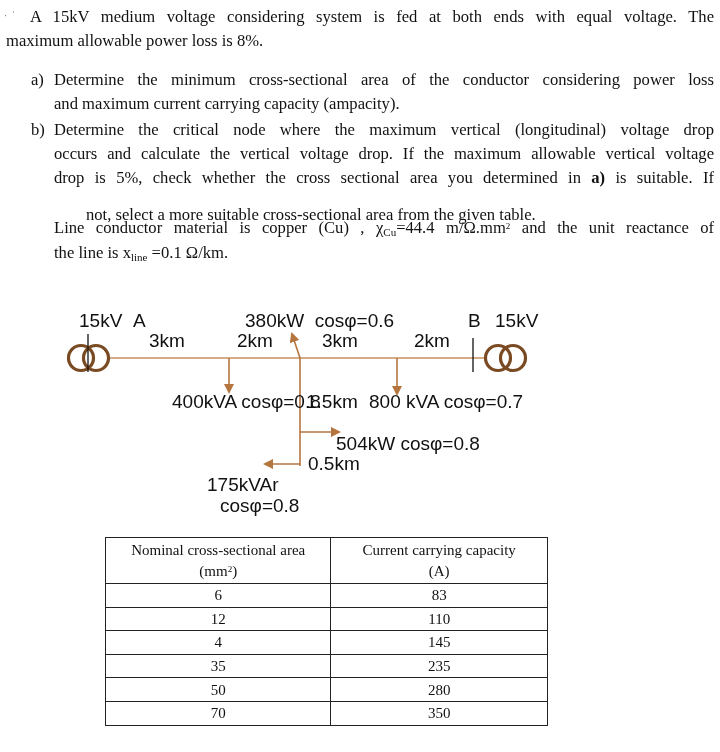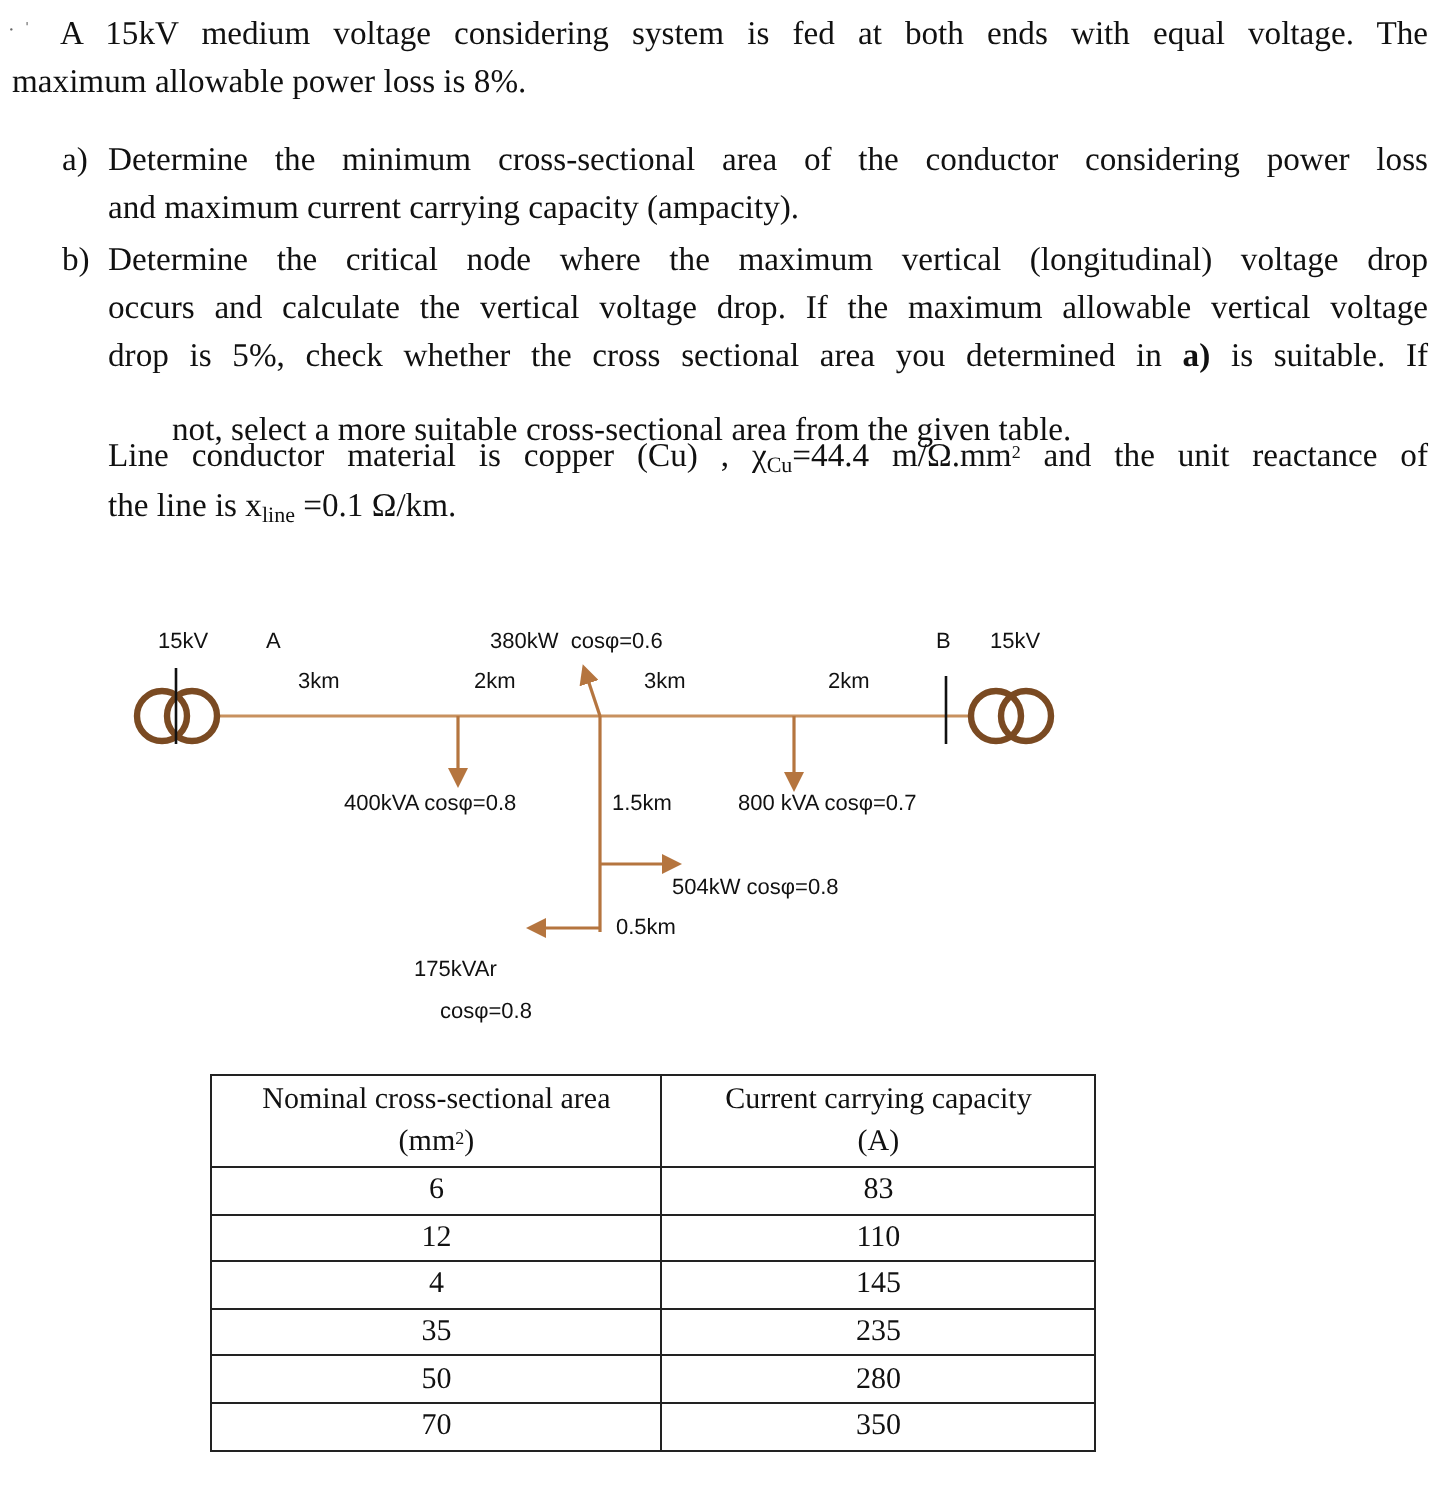--- a/index.html
+++ b/index.html
@@ -1,19 +1,19 @@
 <!DOCTYPE html>
 <html><head>
 <meta charset="utf-8">
 <style>
   html, body { margin:0; padding:0; background:#ffffff; }
   body { width:720px; height:752px; position:relative; overflow:hidden; font-family:"Liberation Serif", serif; color:#111; }
   .p { position:absolute; font-size:16.6px; line-height:24px; white-space:nowrap; }
   .just { text-align:justify; text-align-last:justify; }
-  .diag-label { position:absolute; font-family:"Liberation Sans", sans-serif; font-size:11px; color:#111; white-space:nowrap; line-height:16px; }
+  .diag-label { position:absolute; font-family:"Liberation Sans", sans-serif; font-size:19px; color:#111; white-space:nowrap; line-height:16px; }
   svg.diagram { position:absolute; left:0; top:0; }
   table.ct { position:absolute; left:105px; top:537px; width:443px; border-collapse:collapse; font-size:15px; }
   table.ct td, table.ct th { border:1.2px solid #222; text-align:center; font-weight:normal; padding:0; height:22.6px; line-height:22px; }
   table.ct th { line-height:21px; padding:2px 0 1px; }
   sup { font-size:9px; vertical-align:top; position:relative; top:-2px; }
   sub.s { font-size:11px; vertical-align:baseline; position:relative; top:3px; }
   .mark { position:absolute; left:4px; top:10px; font-size:10px; color:#666; letter-spacing:1px; }
 </style>
 </head>
 <body>

